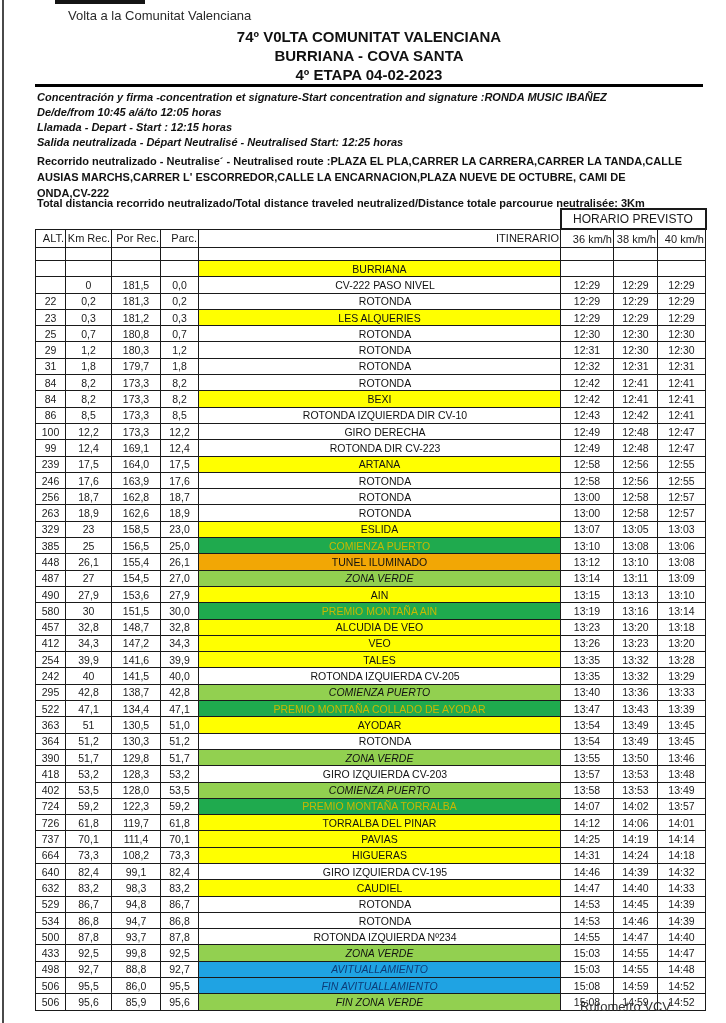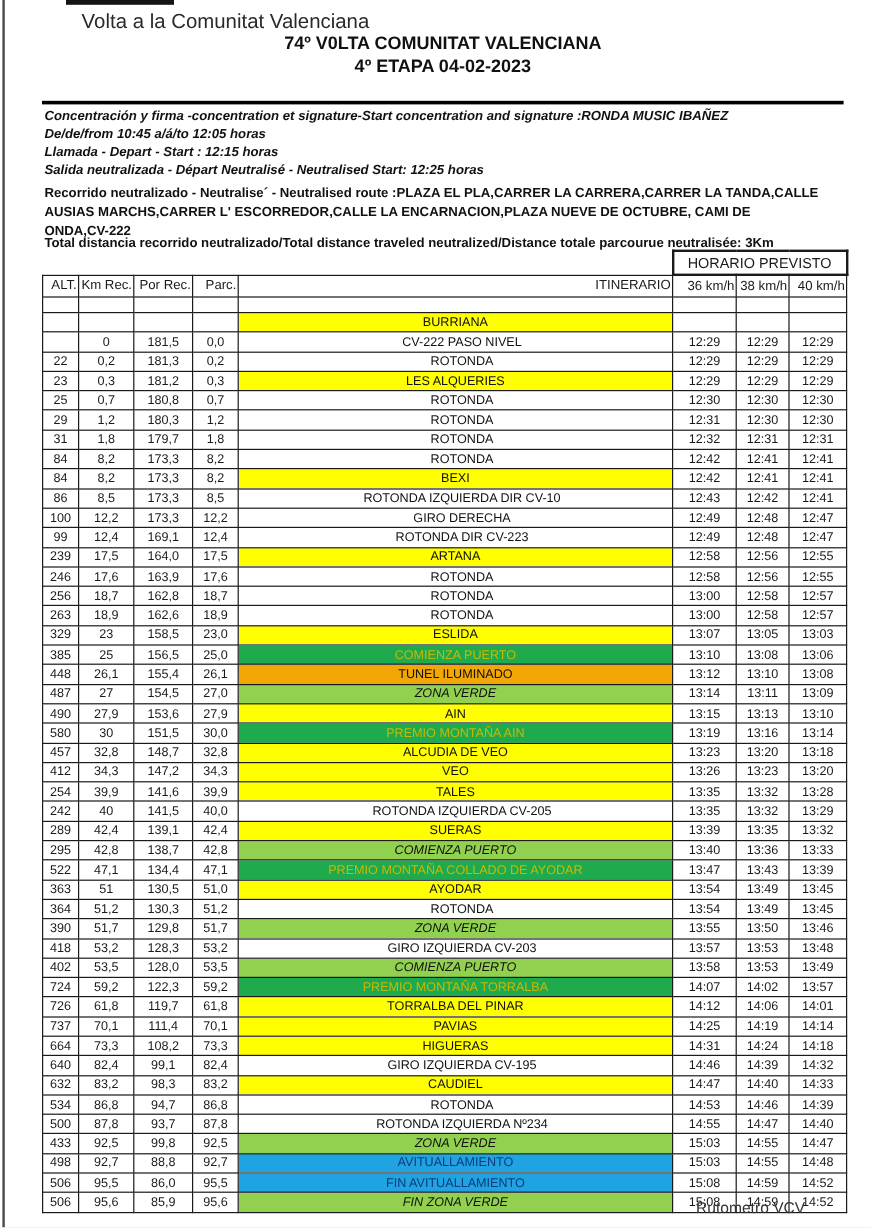--- a/index.html
+++ b/index.html
@@ -3,21 +3,21 @@
 <meta charset="utf-8">
 <style>
   html,body{margin:0;padding:0;background:#e8e8e8;}
   .page{
     position:relative;width:726px;height:1023px;background:#ffffff;
     font-family:"Liberation Sans", sans-serif;color:#1a1a1a;overflow:hidden;
     margin:0 auto;
   }
   .edge-line{position:absolute;left:2px;top:0;width:2px;height:100%;background:#4a4a4a;}
   .scan-bar{position:absolute;left:55px;top:0;width:90px;height:4px;background:#141414;}
-  .header-note{position:absolute;left:68px;top:8px;font-size:17px;color:#2a2a2a;}
+  .header-note{position:absolute;left:68px;top:8px;font-size:13px;color:#2a2a2a;}
   .title-block{position:absolute;left:35px;top:27px;width:668px;text-align:center;line-height:19px;}
   .title-block div{font-weight:bold;font-size:15px;color:#111;}
   .rule{position:absolute;left:35px;top:84px;width:668px;height:3px;background:#000;}
   .info-block{position:absolute;left:37px;top:90px;width:660px;font-size:11px;font-weight:bold;line-height:15px;color:#111;font-style:italic;}
   .route-note{position:absolute;left:37px;top:153px;width:645px;font-size:11px;font-weight:bold;line-height:16px;color:#111;}
   .total-note{position:absolute;left:37px;top:197px;width:660px;font-size:11px;font-weight:bold;color:#111;}
   table.route{position:absolute;left:35px;top:208px;border-collapse:collapse;table-layout:fixed;}
   table.route td, table.route th{
     border:1px solid #1a1a1a;padding:0 1px;text-align:center;vertical-align:middle;
     font-size:10.5px;font-weight:normal;overflow:hidden;white-space:nowrap;
@@ -29,34 +29,35 @@
   tr.data-row td{height:15.3px;}
   col.alt{width:30px;} col.km{width:46px;} col.por{width:49px;} col.parc{width:38px;}
   col.itin{width:362px;} col.t36{width:53px;} col.t38{width:44px;} col.t40{width:48px;}
   td.alt, td.km{border-top:none;border-bottom:none;}
   td.itin{font-weight:bold;}
   td.itin.type-town{background:var(--yellow);color:#111;}
   td.itin.type-plain{background:#ffffff;color:#111;padding-left:12px;}
   td.itin.type-kom{background:var(--green_dark);color:var(--kom_text);}
   td.itin.type-zone{background:var(--green_light);color:#111;font-style:italic;}
   td.itin.type-tunnel{background:var(--orange);color:#111;}
-  td.itin.type-feed{background:var(--blue);color:var(--feed_text);}
+  td.itin.type-feed{background:var(--blue);color:var(--feed_text);font-style:italic;}
   .footer{position:absolute;left:580px;top:999px;font-size:13px;color:#333;}
 </style>
 </head>
 <body>
 
 <div class="page">
   <div class="edge-line"></div>
   <div class="scan-bar"></div>
 
   <div class="header-note">Volta a la Comunitat Valenciana</div>
 
   <div class="title-block">
     <div>74º V0LTA COMUNITAT VALENCIANA</div>
+    <div>BURRIANA - COVA SANTA</div>
     <div>4º ETAPA  04-02-2023</div>
   </div>
 
   <div class="rule"></div>
 
   <div class="info-block">
     <div>Concentración y firma -concentration et signature-Start concentration and signature :RONDA MUSIC IBAÑEZ</div>
     <div>De/de/from 10:45  a/á/to 12:05 horas</div>
     <div>Llamada - Depart - Start : 12:15  horas</div>
     <div>Salida neutralizada - Départ Neutralisé - Neutralised Start:  12:25 horas</div>
@@ -381,30 +382,20 @@
     <td class="alt">242</td>
     <td class="km">40</td>
     <td class="por">141,5</td>
     <td class="parc">40,0</td>
     <td class="itin type-plain">ROTONDA IZQUIERDA CV-205</td>
     <td class="t36">13:35</td>
     <td class="t38">13:32</td>
     <td class="t40">13:29</td>
   </tr>
 
-  <tr class="data-row">
-    <td class="alt">289</td>
-    <td class="km">42,4</td>
-    <td class="por">139,1</td>
-    <td class="parc">42,4</td>
-    <td class="itin type-town">SUERAS</td>
-    <td class="t36">13:39</td>
-    <td class="t38">13:35</td>
-    <td class="t40">13:32</td>
-  </tr>
 
   <tr class="data-row">
     <td class="alt">295</td>
     <td class="km">42,8</td>
     <td class="por">138,7</td>
     <td class="parc">42,8</td>
     <td class="itin type-zone">COMIENZA PUERTO</td>
     <td class="t36">13:40</td>
     <td class="t38">13:36</td>
     <td class="t40">13:33</td>
@@ -535,20 +526,30 @@
     <td class="alt">632</td>
     <td class="km">83,2</td>
     <td class="por">98,3</td>
     <td class="parc">83,2</td>
     <td class="itin type-town">CAUDIEL</td>
     <td class="t36">14:47</td>
     <td class="t38">14:40</td>
     <td class="t40">14:33</td>
   </tr>
 
+  <tr class="data-row">
+    <td class="alt">529</td>
+    <td class="km">86,7</td>
+    <td class="por">94,8</td>
+    <td class="parc">86,7</td>
+    <td class="itin type-plain">ROTONDA</td>
+    <td class="t36">14:53</td>
+    <td class="t38">14:45</td>
+    <td class="t40">14:39</td>
+  </tr>
 
   <tr class="data-row">
     <td class="alt">534</td>
     <td class="km">86,8</td>
     <td class="por">94,7</td>
     <td class="parc">86,8</td>
     <td class="itin type-plain">ROTONDA</td>
     <td class="t36">14:53</td>
     <td class="t38">14:46</td>
     <td class="t40">14:39</td>

